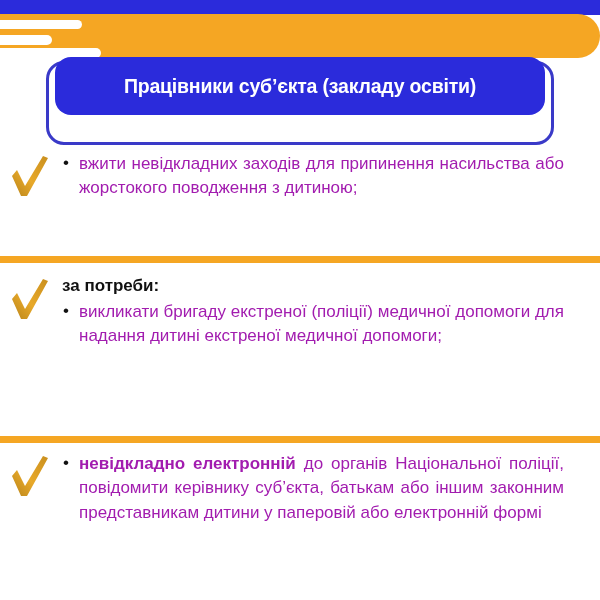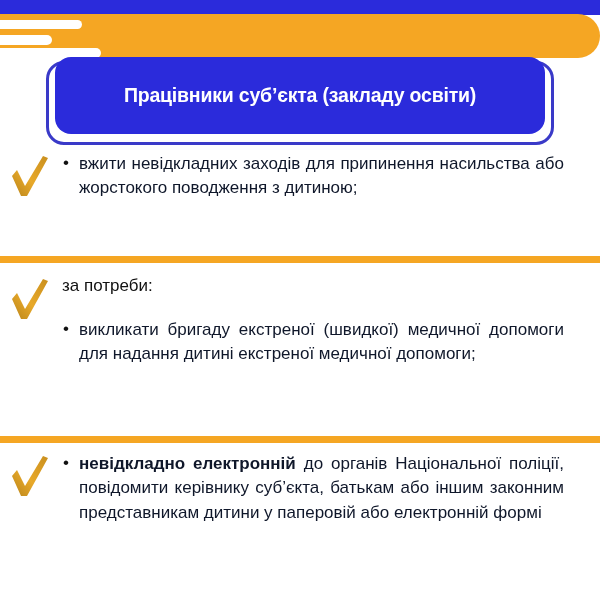--- a/index.html
+++ b/index.html
@@ -88,21 +88,21 @@
     border: 3px solid #3A3AC8;
     border-radius: 18px;
     box-sizing: border-box;
     background: transparent;
   }
   .title-card {
     position: absolute;
     left: 9px;
     top: 0px;
     width: 490px;
-    height: 77px;
+    height: 58px;
     background: #2B2BDB;
     border-radius: 16px;
     display: flex;
     align-items: center;
     justify-content: center;
     box-sizing: border-box;
     padding: 16px 14px;
   }
   .title-text {
     color: #ffffff;
@@ -149,36 +149,36 @@
     display: block;
   }
 
   .body-col {
     flex: 1 1 auto;
     padding-right: 36px;
   }
 
   .sub-head {
     font-size: 17px;
-    font-weight: normal;
+    font-weight: bold;
     color: #111111;
     line-height: 1.35;
-    margin: 0 0 20px 0;
+    margin: 0 0 2px 0;
   }
 
   ul.bullets {
     list-style: none;
     margin: 0;
     padding: 0;
   }
   ul.bullets li {
     position: relative;
     padding-left: 17px;
     font-size: 17px;
-    color: #0f172a;
+    color: #a21caf;
     line-height: 1.43;
     text-align: justify;
     text-align-last: left;
     margin-bottom: 1px;
   }
   ul.bullets li::before {
     content: "\2022";
     position: absolute;
     left: 1px;
     top: -1px;
@@ -245,21 +245,21 @@
             <stop offset="1" stop-color="#C98F1E"></stop>
           </linearGradient>
         </defs>
         <path d="M2 22 L7 16 L15 32 L33 2 L38 4 L17 42 L11 42 Z" fill="url(#g2)"></path>
       </svg>
     </div>
     <div class="body-col">
       <p class="sub-head">за потреби:</p>
       <ul class="bullets">
         <li>
-          <span>викликати бригаду екстреної (швидкої) медичної допомоги для надання дитині екстреної медичної допомоги;</span>
+          <span>викликати бригаду екстреної (поліції) медичної допомоги для надання дитині екстреної медичної допомоги;</span>
         </li>
       </ul>
     </div>
   </div>
 
   <div class="divider divider-2"></div>
 
   <div class="section section-3">
     <div class="check-col">
       <svg class="check-icon" viewBox="0 0 42 46">

